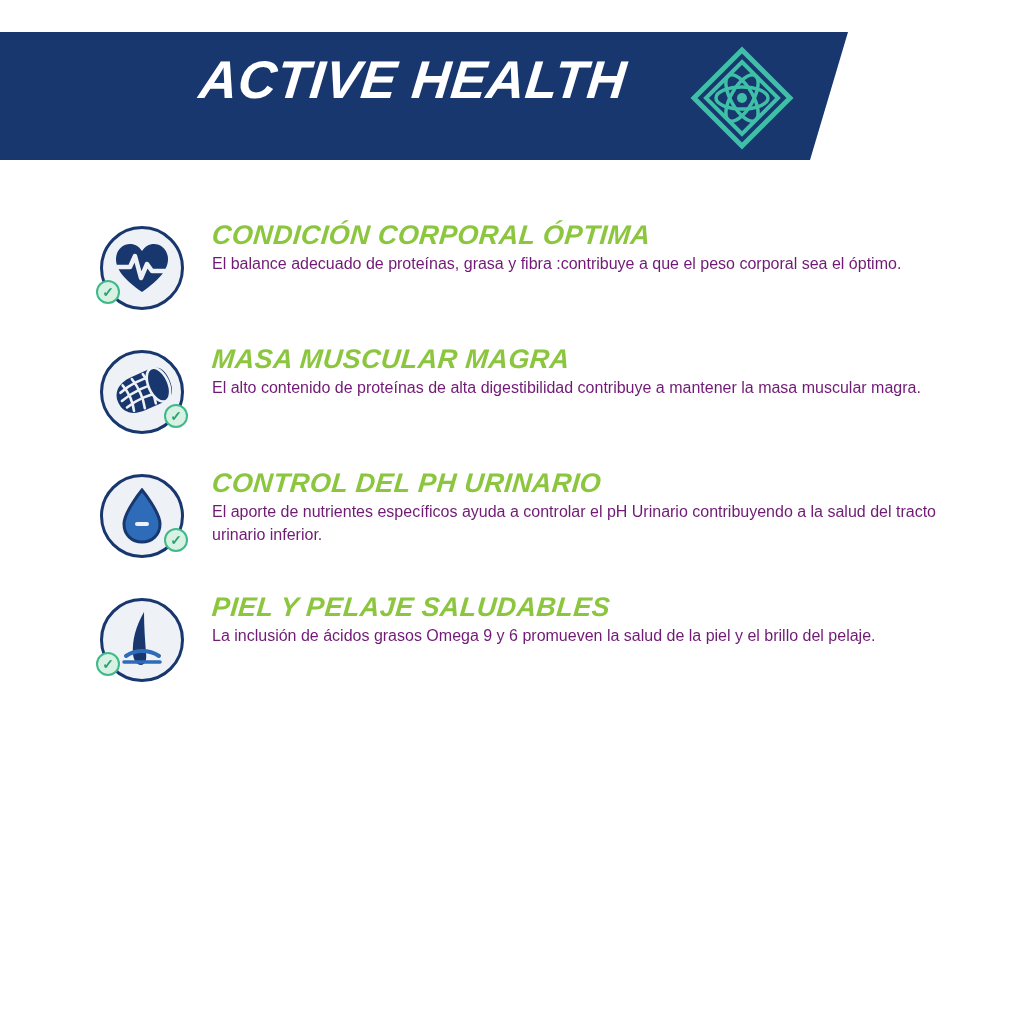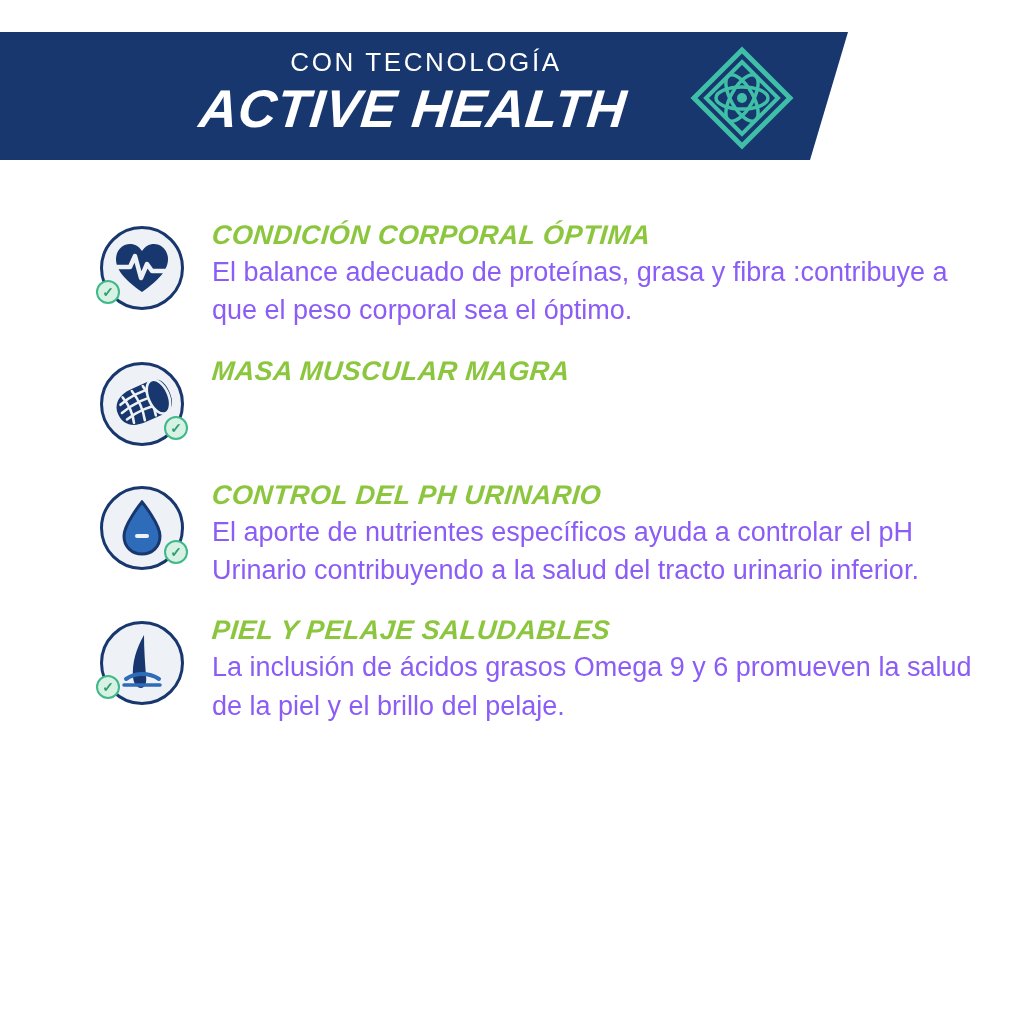--- a/index.html
+++ b/index.html
@@ -128,34 +128,33 @@
     color: #8cc63e;
     font-size: 27px;
     font-weight: bold;
     letter-spacing: 0.4px;
     margin: 0 0 2px 0;
     font-style: italic;
     transform: skewX(-5deg);
     display: inline-block;
   }
   .feature-desc {
-    color: #8b5cf6;
-    font-size: 27px;
+    color: #701a75;
+    font-size: 16px;
     line-height: 1.42;
     margin: 0;
     max-width: 760px;
   }
 </style>
 </head>
 <body>
 
 <div class="banner">
   <div class="banner-inner">
     <div class="banner-text-wrap">
-      <div class="banner-sub">CON TECNOLOGÍA</div>
       <div class="banner-title">ACTIVE HEALTH</div>
     </div>
     <div class="banner-logo">
       <svg viewBox="0 0 104 104" width="104" height="104" aria-hidden="true">
         <g fill="none" stroke="#3FBFA8" stroke-width="5">
           <path d="M52 4 L100 52 L52 100 L4 52 Z"></path>
           <path d="M52 16 L88 52 L52 88 L16 52 Z" stroke-width="4"></path>
         </g>
         <g fill="none" stroke="#3FBFA8" stroke-width="3.5">
           <ellipse cx="52" cy="52" rx="26" ry="11"></ellipse>
@@ -199,20 +198,21 @@
             <path d="M38 26 C41 38 41 47 38 58"></path>
             <path d="M50 26 C53 38 53 47 50 58"></path>
           </g>
           <ellipse cx="60" cy="42" rx="10" ry="18" fill="#17376E" stroke="#EEF1F5" stroke-width="2.6"></ellipse>
         </g>
       </svg>
       <div class="check-badge badge-br">✓</div>
     </div>
     <div class="feature-text">
       <h3 class="feature-title">MASA MUSCULAR MAGRA</h3>
+      <p class="feature-desc">El alto contenido de proteínas de alta digestibilidad contribuye a mantener la masa muscular magra.</p>
     </div>
   </div>
 
   <div class="feature">
     <div class="feature-icon">
       <div class="circle-bg"></div>
       <svg class="glyph" viewBox="0 0 84 84" aria-hidden="true">
         <path d="M42 16 C42 16 24 38 24 50 C24 61 32 68 42 68 C52 68 60 61 60 50 C60 38 42 16 42 16 Z" fill="#2E6BB8" stroke="#17376E" stroke-width="3"></path>
         <rect x="35" y="48" width="14" height="4" rx="2" fill="#EEF1F5"></rect>
       </svg>

